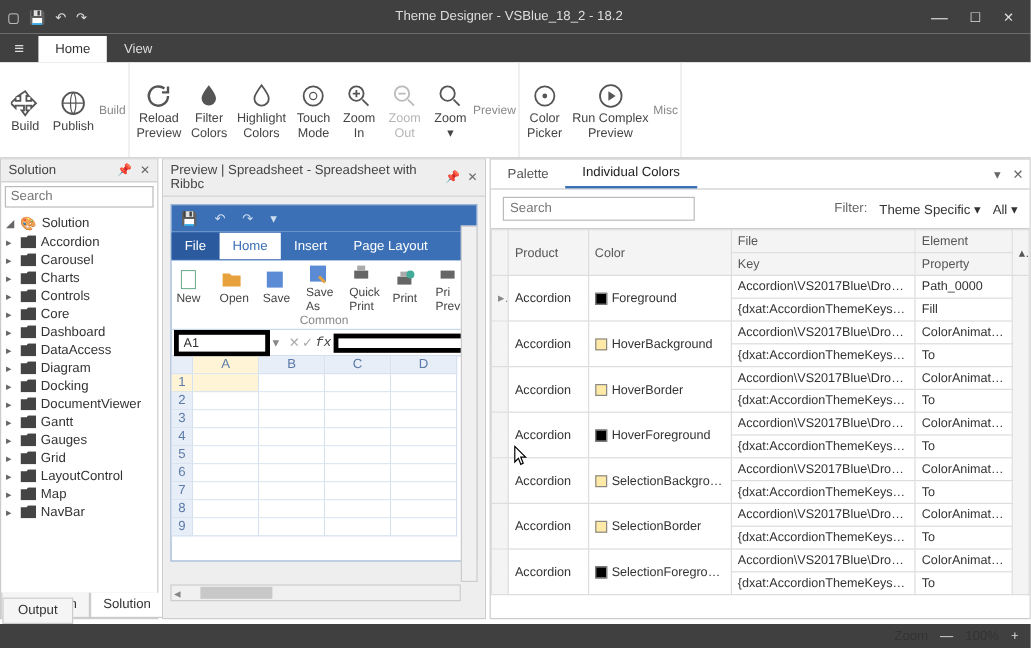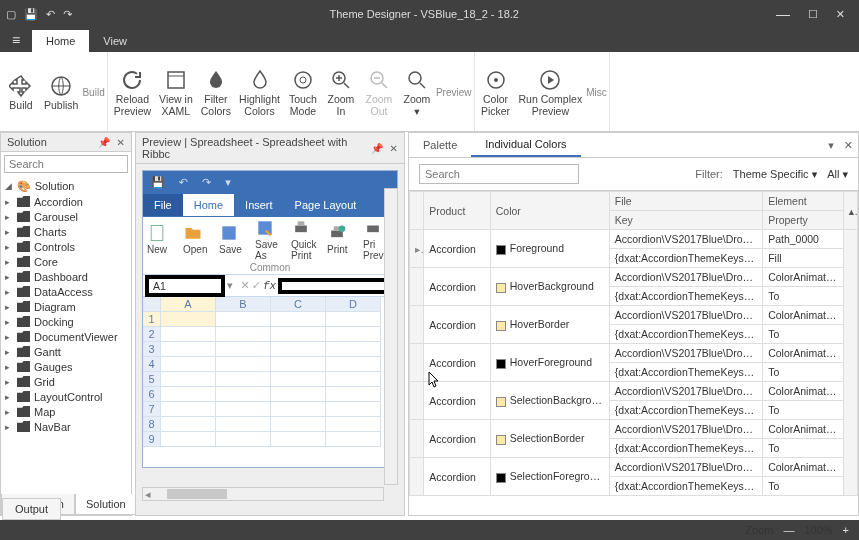--- a/index.html
+++ b/index.html
@@ -130,27 +130,20 @@
   <div class="rgrp">
     <div class="rgrp-row">
       <div class="rbtn">
           <svg viewBox="0 0 24 24">
             <path fill="none" stroke="#555" stroke-width="2" d="M20 12a8 8 0 11-3-6.2M20 4v5h-5"></path>
           </svg>
           <span>Reload<br>Preview</span>
         </div>
       <div class="rbtn">
           <svg viewBox="0 0 24 24">
-            <rect x="4" y="4" width="16" height="16" fill="none" stroke="#555" stroke-width="1.5"></rect>
-            <path stroke="#555" d="M4 8h16"></path>
-          </svg>
-          <span>View in<br>XAML</span>
-        </div>
-      <div class="rbtn">
-          <svg viewBox="0 0 24 24">
             <path fill="#555" d="M12 3c3 4 6 8 6 11a6 6 0 11-12 0c0-3 3-7 6-11z"></path>
           </svg>
           <span>Filter<br>Colors</span>
         </div>
       <div class="rbtn">
           <svg viewBox="0 0 24 24">
             <path fill="none" stroke="#555" stroke-width="1.5" d="M12 3c3 4 6 8 6 11a6 6 0 11-12 0c0-3 3-7 6-11z"></path>
           </svg>
           <span>Highlight<br>Colors</span>
         </div>

